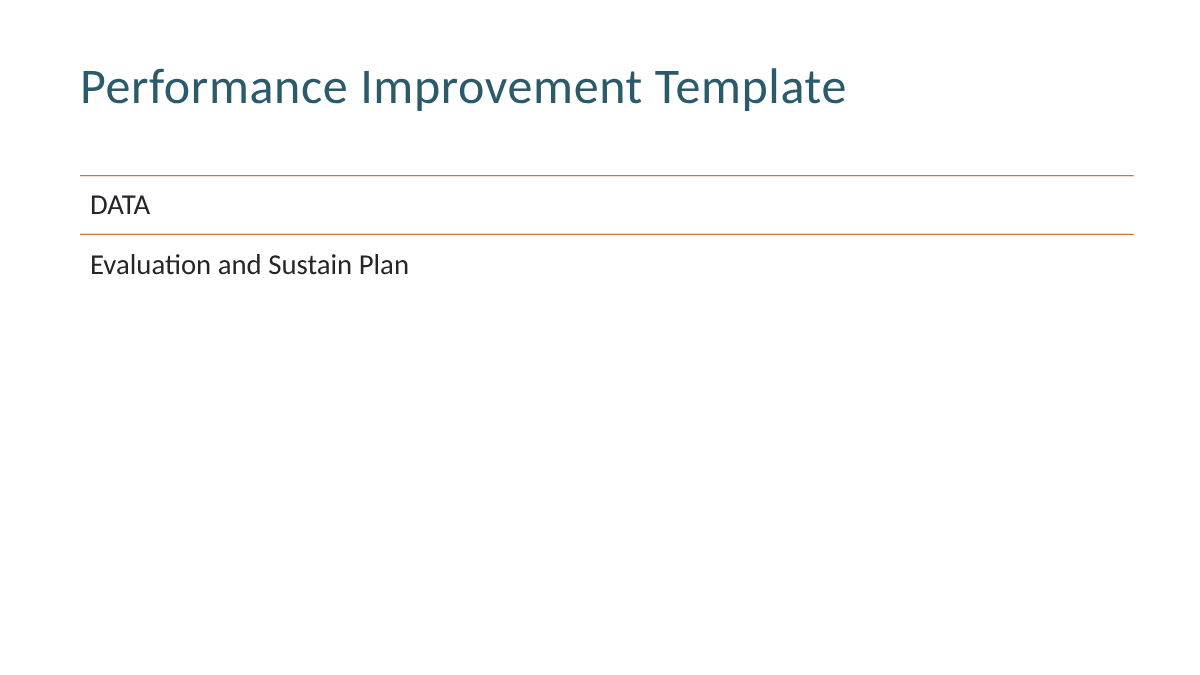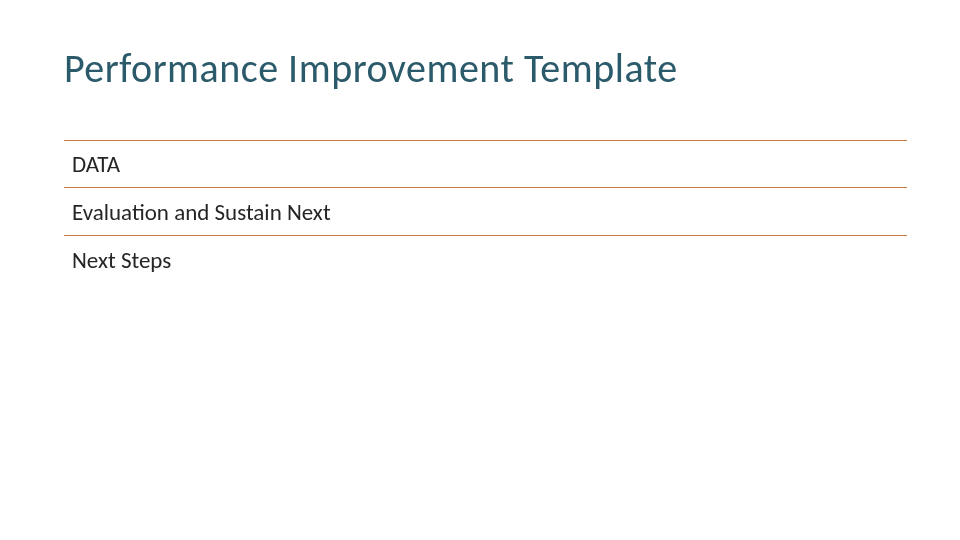--- a/index.html
+++ b/index.html
@@ -56,19 +56,16 @@
 </head>
 <body>
 
 <div class="slide">
   <div class="title">Performance Improvement Template</div>
   <div class="table">
     <div class="row">
         <span>DATA</span>
       </div>
     <div class="row">
-        <span>Evaluation and Sustain Next</span>
-      </div>
-    <div class="row">
-        <span>Next Steps</span>
+        <span>Evaluation and Sustain Plan</span>
       </div>
   </div>
 </div>
 
 </body></html>

